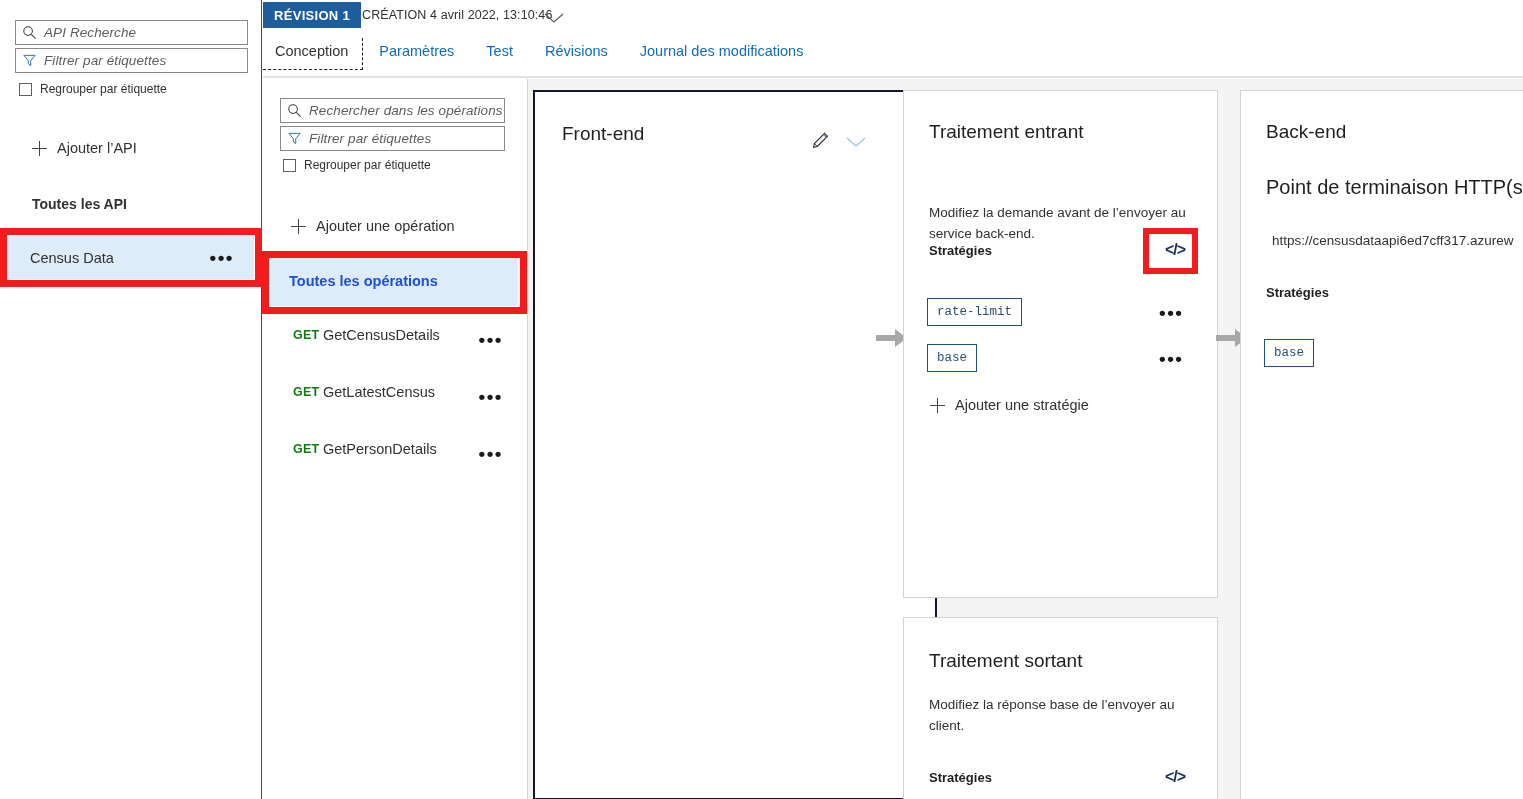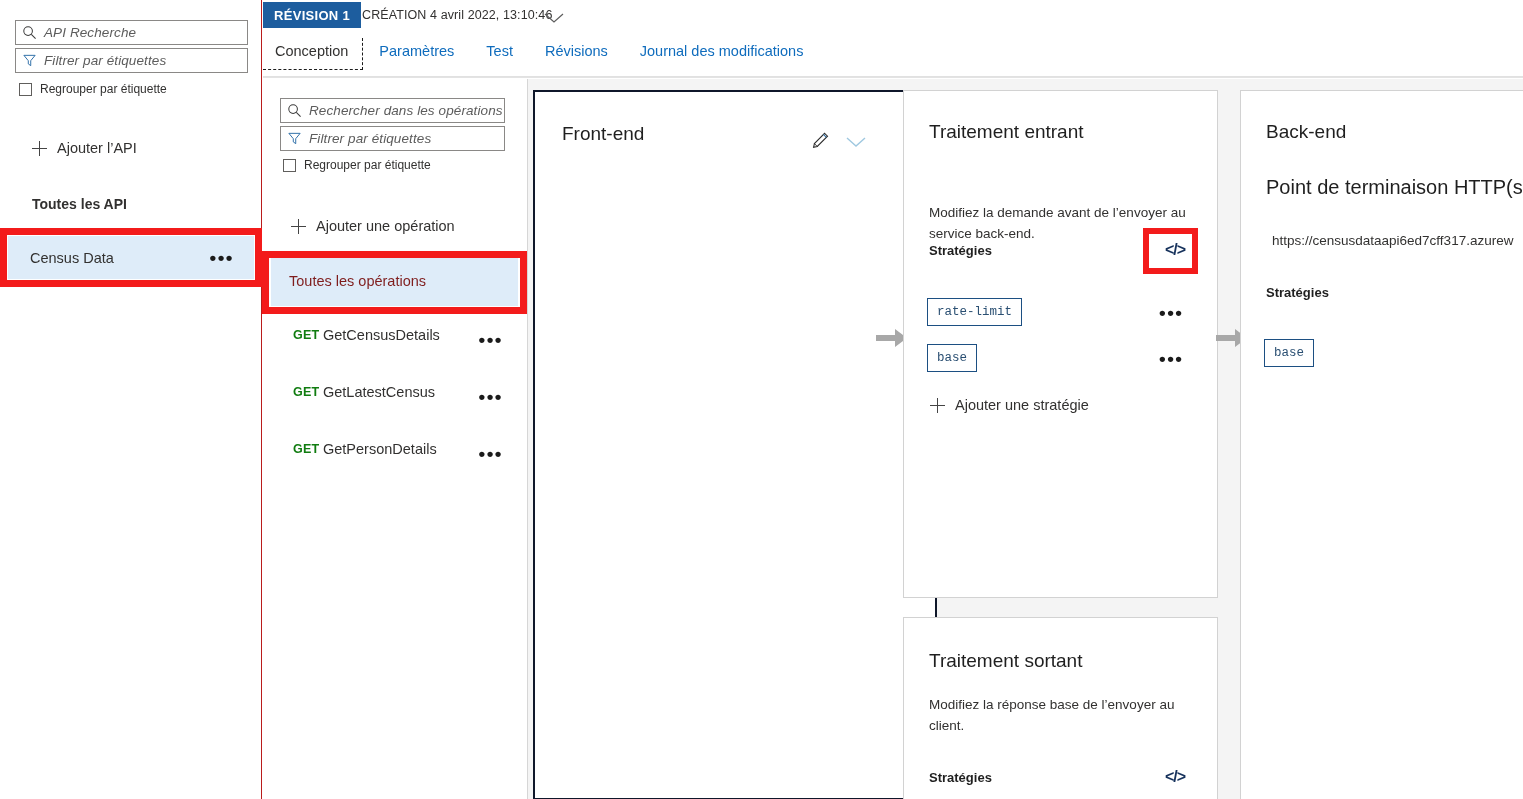--- a/index.html
+++ b/index.html
@@ -134,21 +134,21 @@
   #ops-search { left: 17px; top: 19px; width: 225px; }
   #ops-tagfilter { left: 17px; top: 47px; width: 225px; }
   #ops-group { left: 20px; top: 79px; }
   #ops-add { left: 28px; top: 139px; }
 
   #ops-all {
     left: 8px; top: 177px;
     width: 247px; height: 50px;
     padding: 0 18px;
   }
-  #ops-all .lbl { font-size: 14.5px; font-weight: normal; color: #7f1d1d; }
+  #ops-all .lbl { font-size: 14.5px; font-weight: bold; color: #1d4ed8; }
 
   .op-row {
     position: absolute;
     left: 8px;
     width: 247px;
     height: 40px;
     display: flex;
     align-items: center;
   }
   .op-verb {

